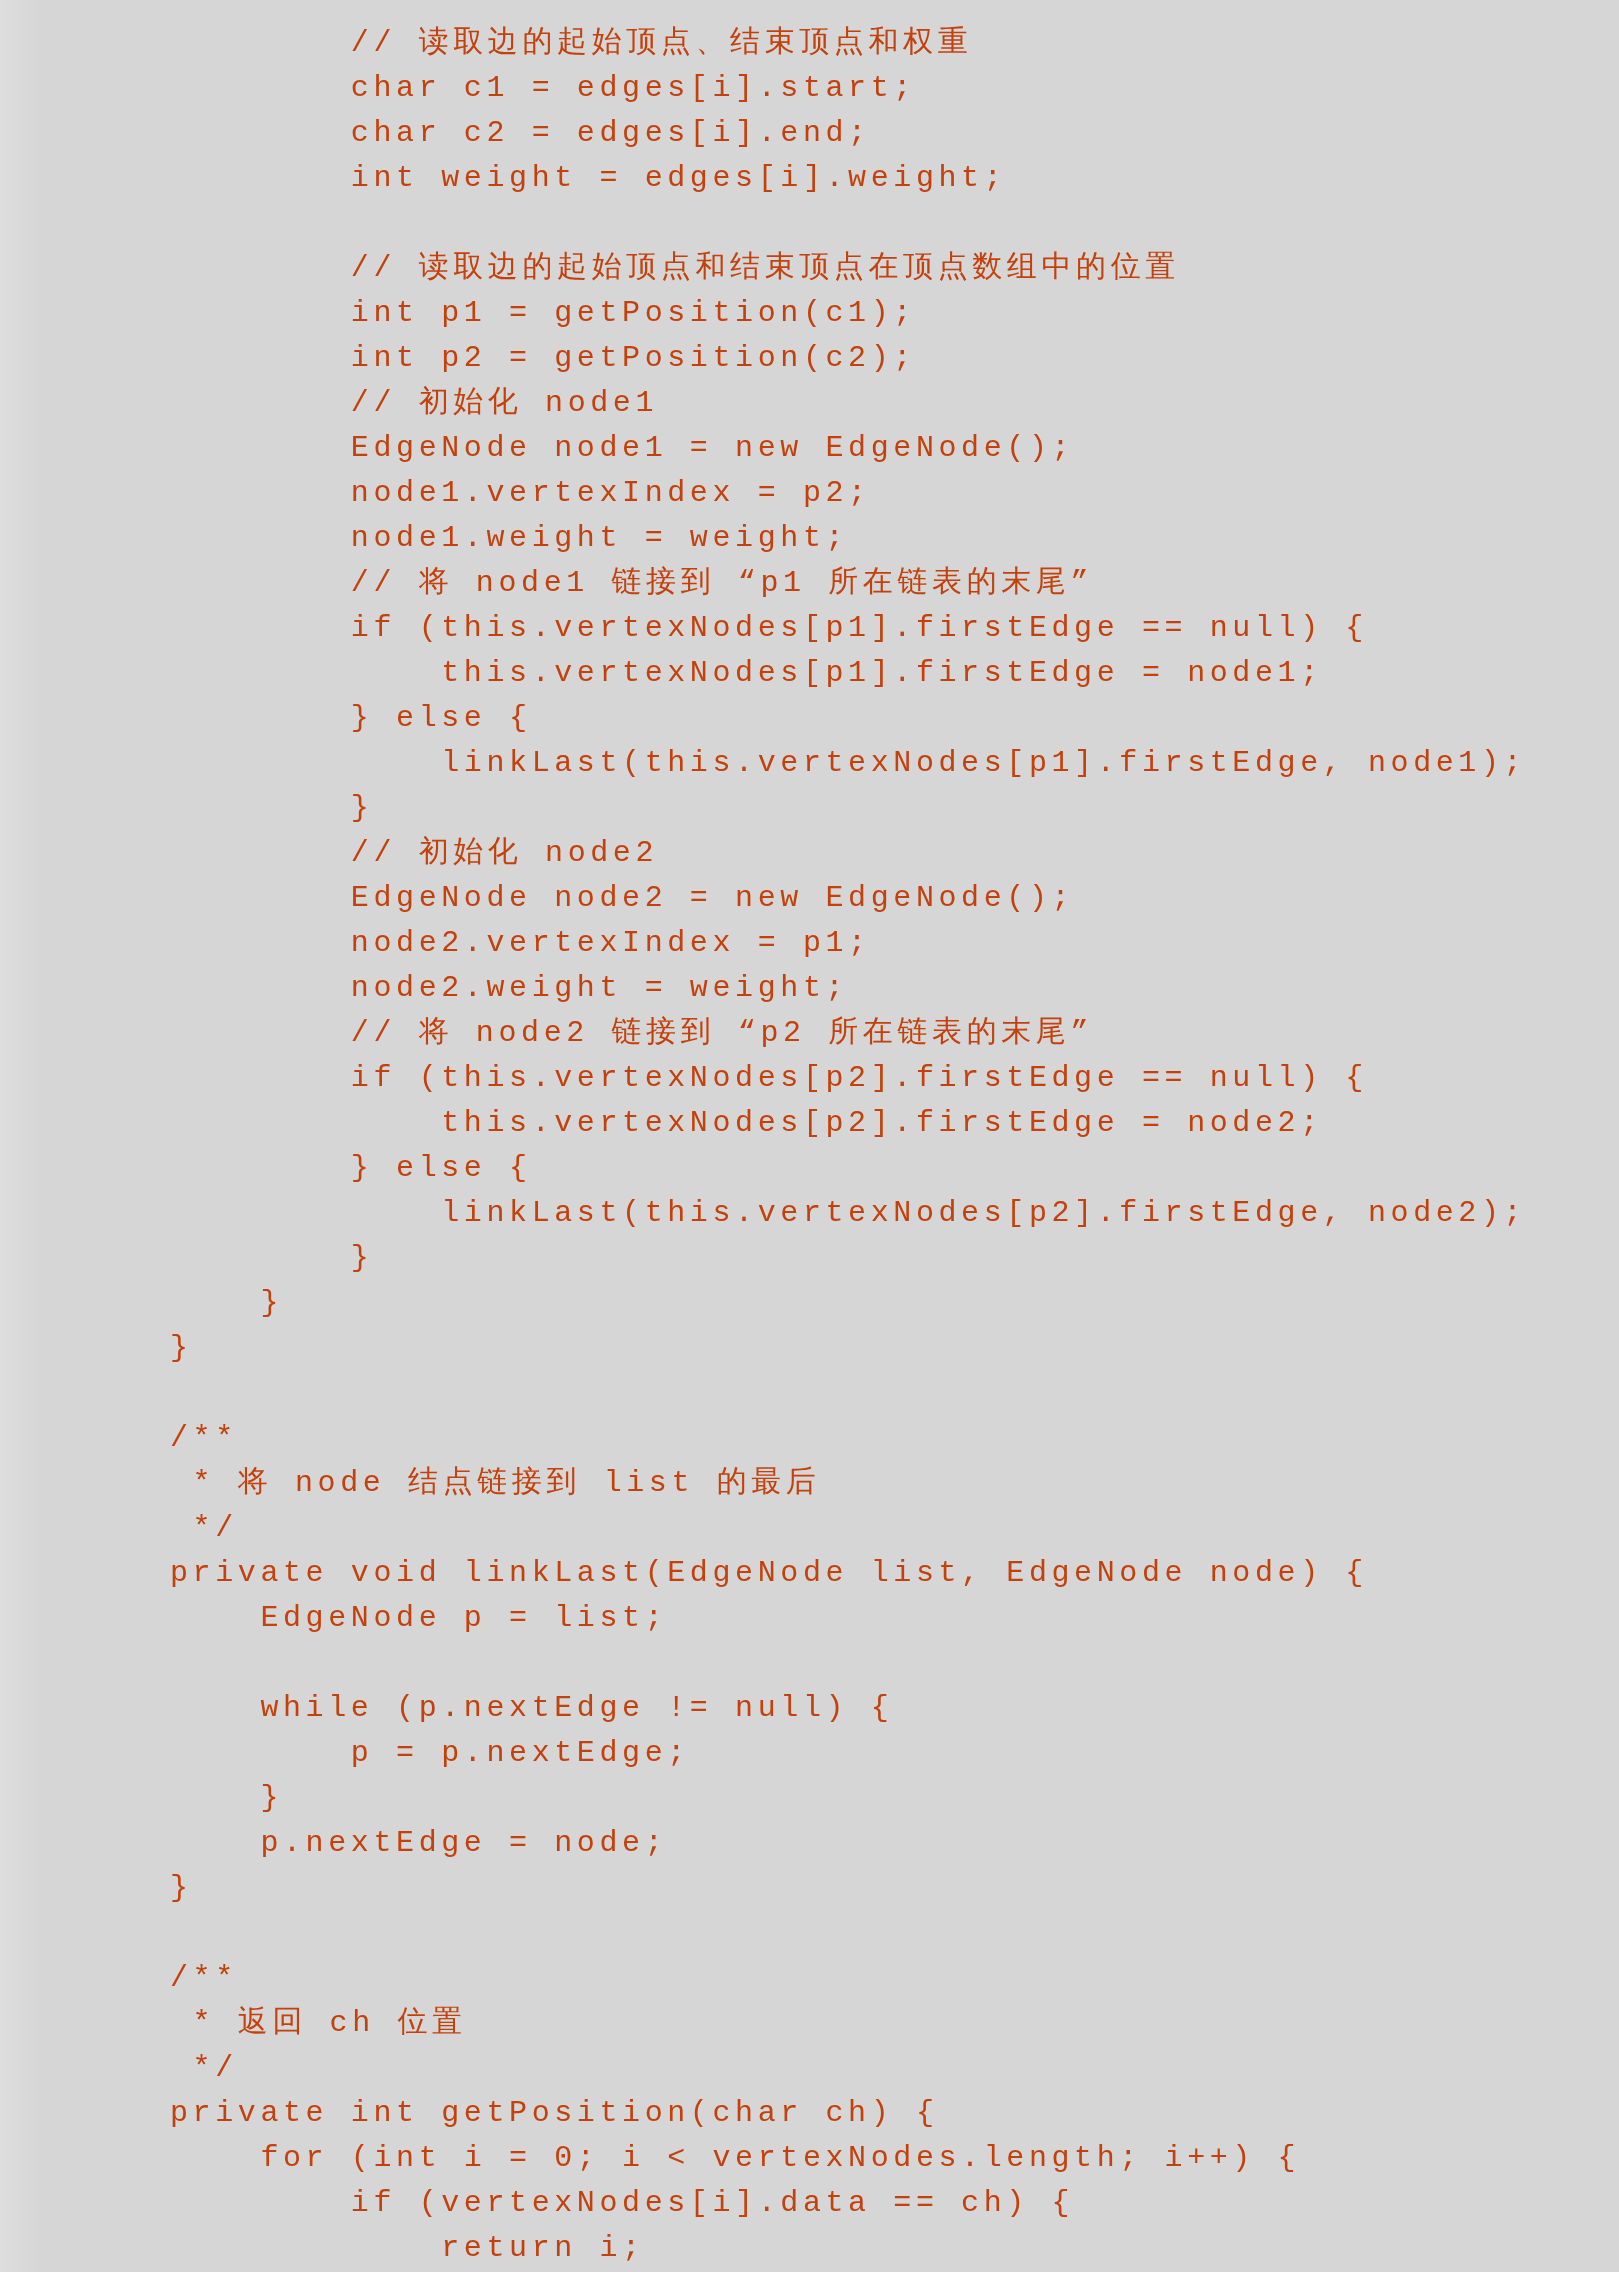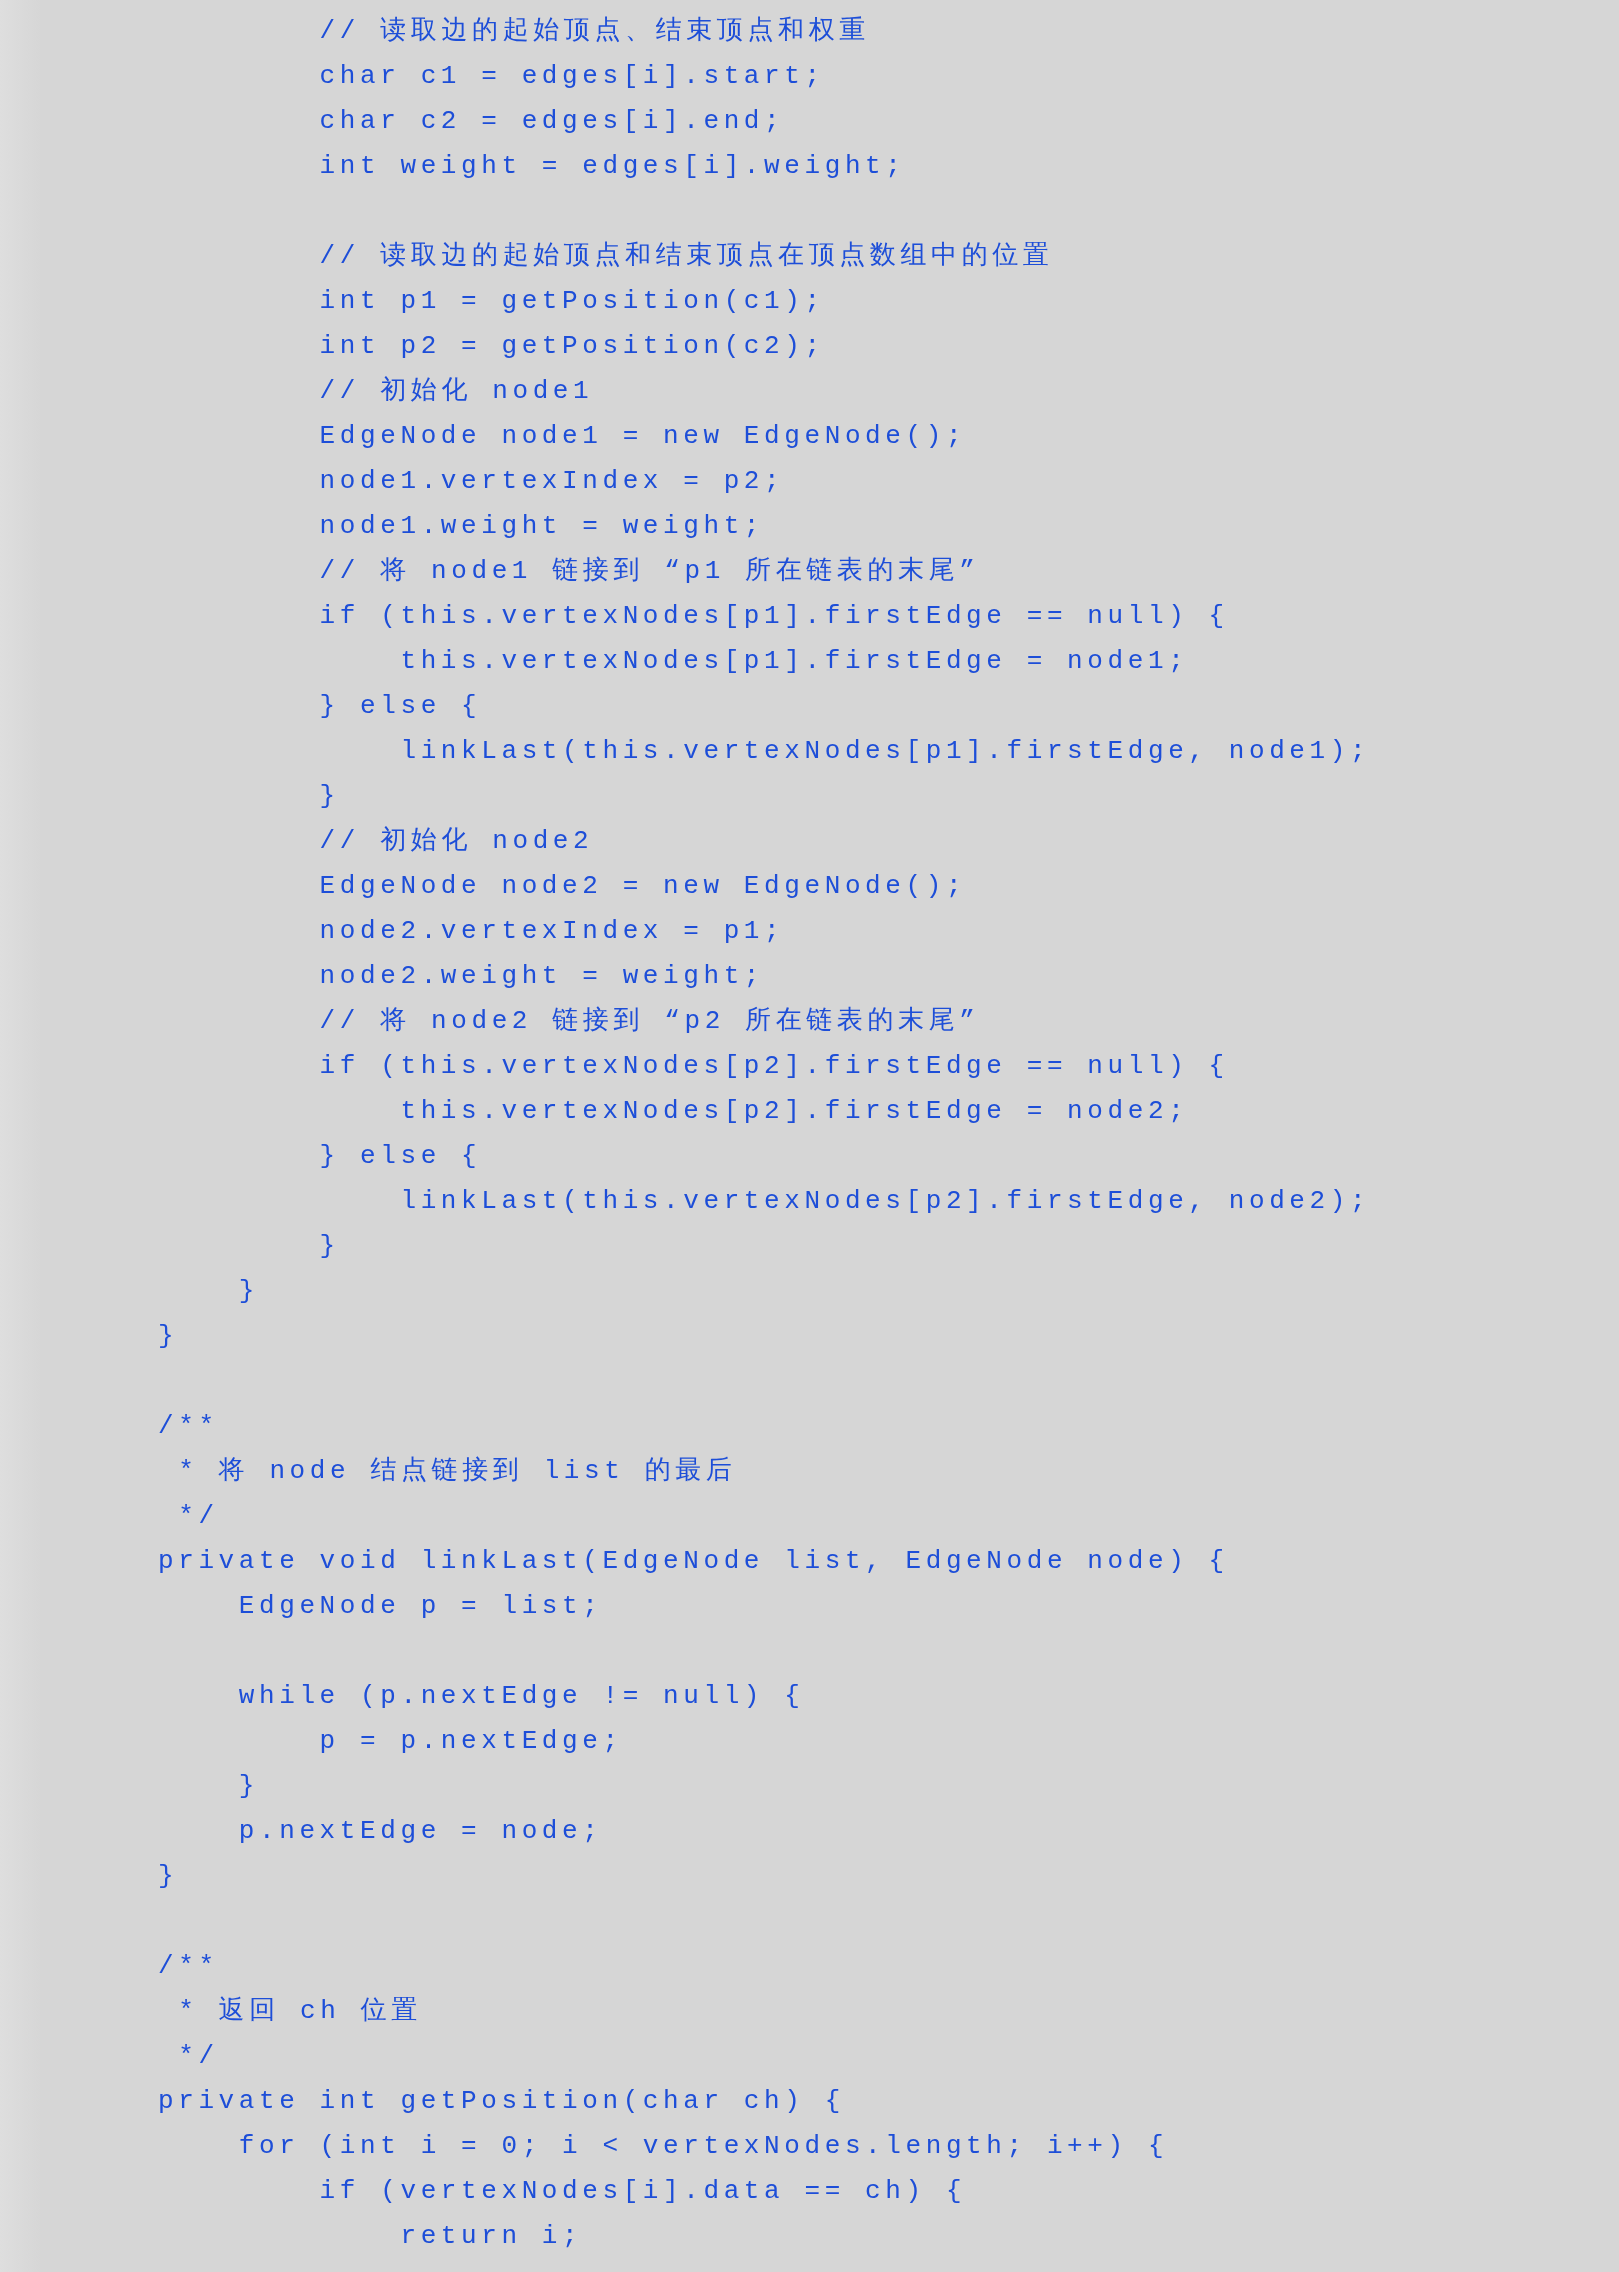--- a/index.html
+++ b/index.html
@@ -15,25 +15,25 @@
   .page {
     position: relative;
     width: 1619px;
     height: 2273px;
     box-sizing: border-box;
     padding-top: 9px;
     padding-left: 158px;
     padding-right: 18px;
   }
   .code {
-    margin: 0;
+    margin: 12px;
     font-family: "Liberation Mono", "DejaVu Sans Mono", monospace;
-    font-size: 26px;
+    font-size: 30px;
     letter-spacing: 4.6px;
-    color: #1d4ed8;
+    color: #c2410c;
     white-space: pre;
   }
   .code-line {
     height: 45px;
     line-height: 45px;
     white-space: pre;
   }
 </style>
 </head>
 <body>

